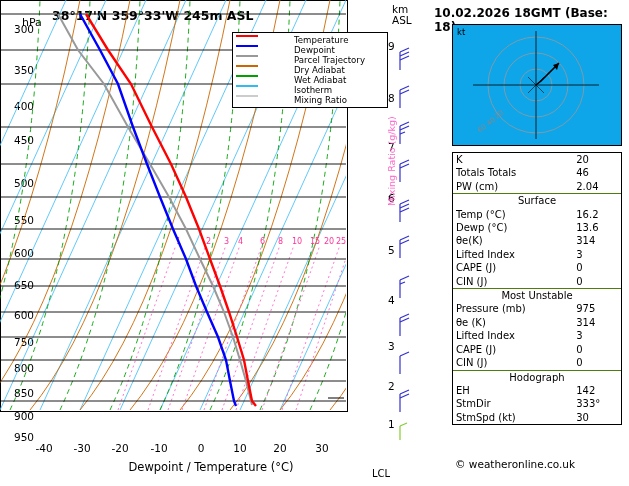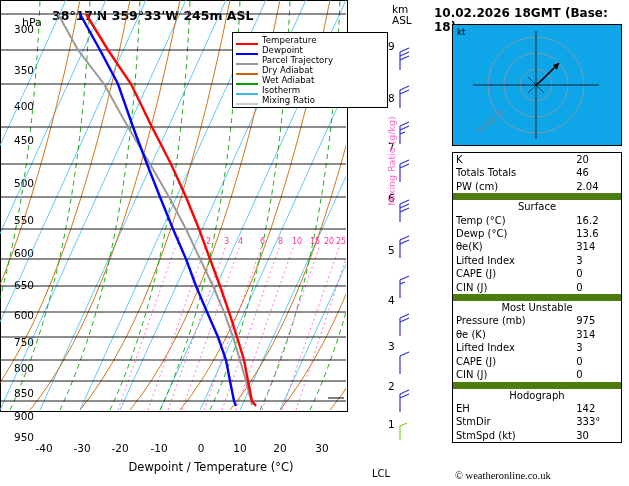--- a/index.html
+++ b/index.html
@@ -19,38 +19,38 @@
   .xlab{position:absolute;top:442px;font-size:10.5px;transform:translateX(-50%);}
   #xaxis-title{position:absolute;left:211px;top:460px;font-size:11.5px;
                transform:translateX(-50%);}
   #kmlabels{position:absolute;left:386px;top:28px;width:22px;height:410px;}
   .kmlab{position:absolute;left:2px;font-size:10.5px;transform:translateY(-50%);}
   #mixlab{position:absolute;left:386px;top:206px;font-size:9.5px;color:#ff66cc;
           transform:rotate(-90deg);transform-origin:left top;white-space:nowrap;}
   #lcl{position:absolute;left:372px;top:445px;font-size:10px;margin-top:23px;}
   #legend{position:absolute;left:232px;top:32px;width:148px;
           border:1px solid #000;background:#fff;padding:2px 3px;font-size:8.6px;}
-  #legend div{display:flex;align-items:flex-end;height:10px;}
+  #legend div{display:flex;align-items:flex-start;height:10px;gap:32px;}
   #legend i{display:inline-block;width:22px;height:0;border-top-width:2px;
             border-top-style:solid;margin-right:4px;}
   
   #rightcol{left:430px;top:0;width:199px;height:486px;}
   #date{left:434px;top:6px;font-size:12px;font-weight:bold;}
   #hodo{left:452px;top:24px;width:168px;height:120px;border:1px solid #000;
         background:#0ea5e9;}
   #hodokt{position:absolute;left:4px;top:2px;font-size:8.5px;}
   #tbl{position:absolute;left:452px;top:152px;width:168px;border:1px solid #000;
        background:#fff;font-size:10px;}
   #tbl table{border-collapse:collapse;width:100%;}
   #tbl td{padding:0 3px;height:13.4px;line-height:13.4px;font-size:10px;
           white-space:nowrap;}
   #tbl td.val{text-align:left;}
   #tbl tr.sec td{text-align:center;font-size:10px;}
-  #tbl tr.sep td{border-top:7px solid #4d7c0f;}
-  #credit{position:absolute;left:455px;top:470px;font-size:10.5px;font-family:Liberation Serif, serif;}
+  #tbl tr.sep td{border-top:1px solid #4d7c0f;}
+  #credit{position:absolute;left:455px;top:458px;font-size:10.5px;}
 </style>
 </head>
 <body>
 
 <div class="abs" id="sounding">
 
   <div class="abs" id="hpa">hPa</div>
 
   <div class="abs" id="title">38°17'N  359°33'W  245m ASL</div>
 

